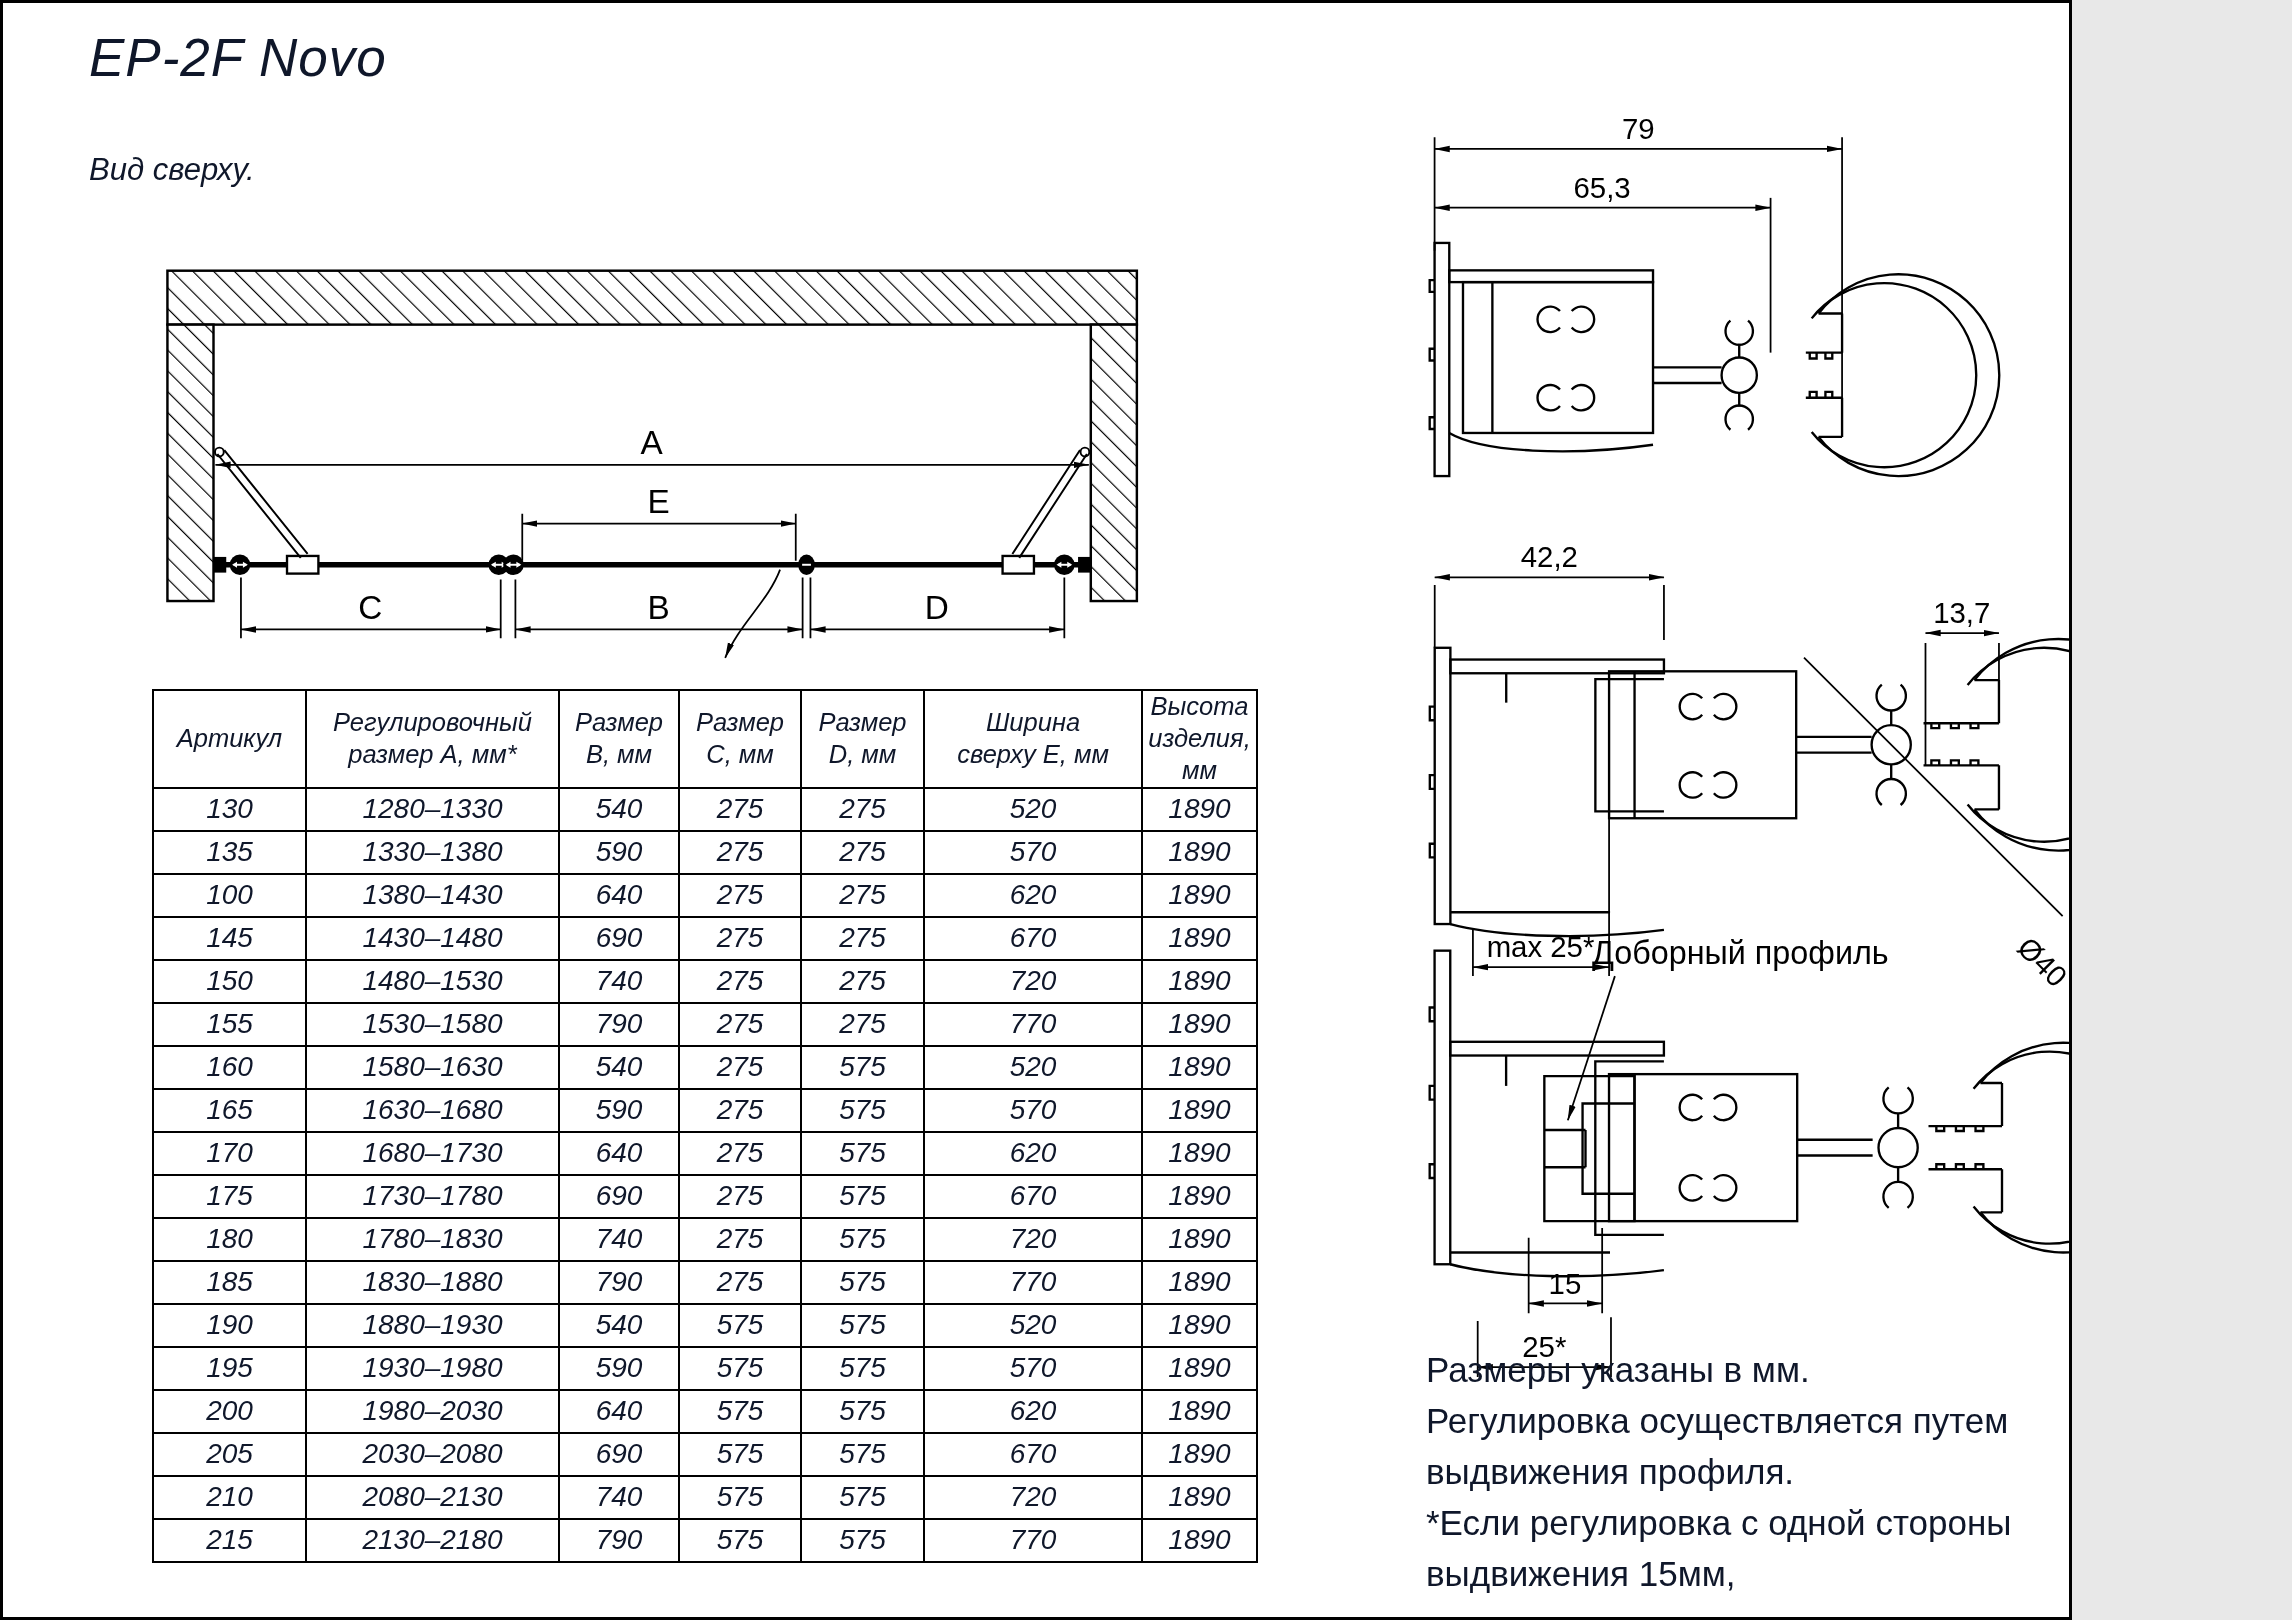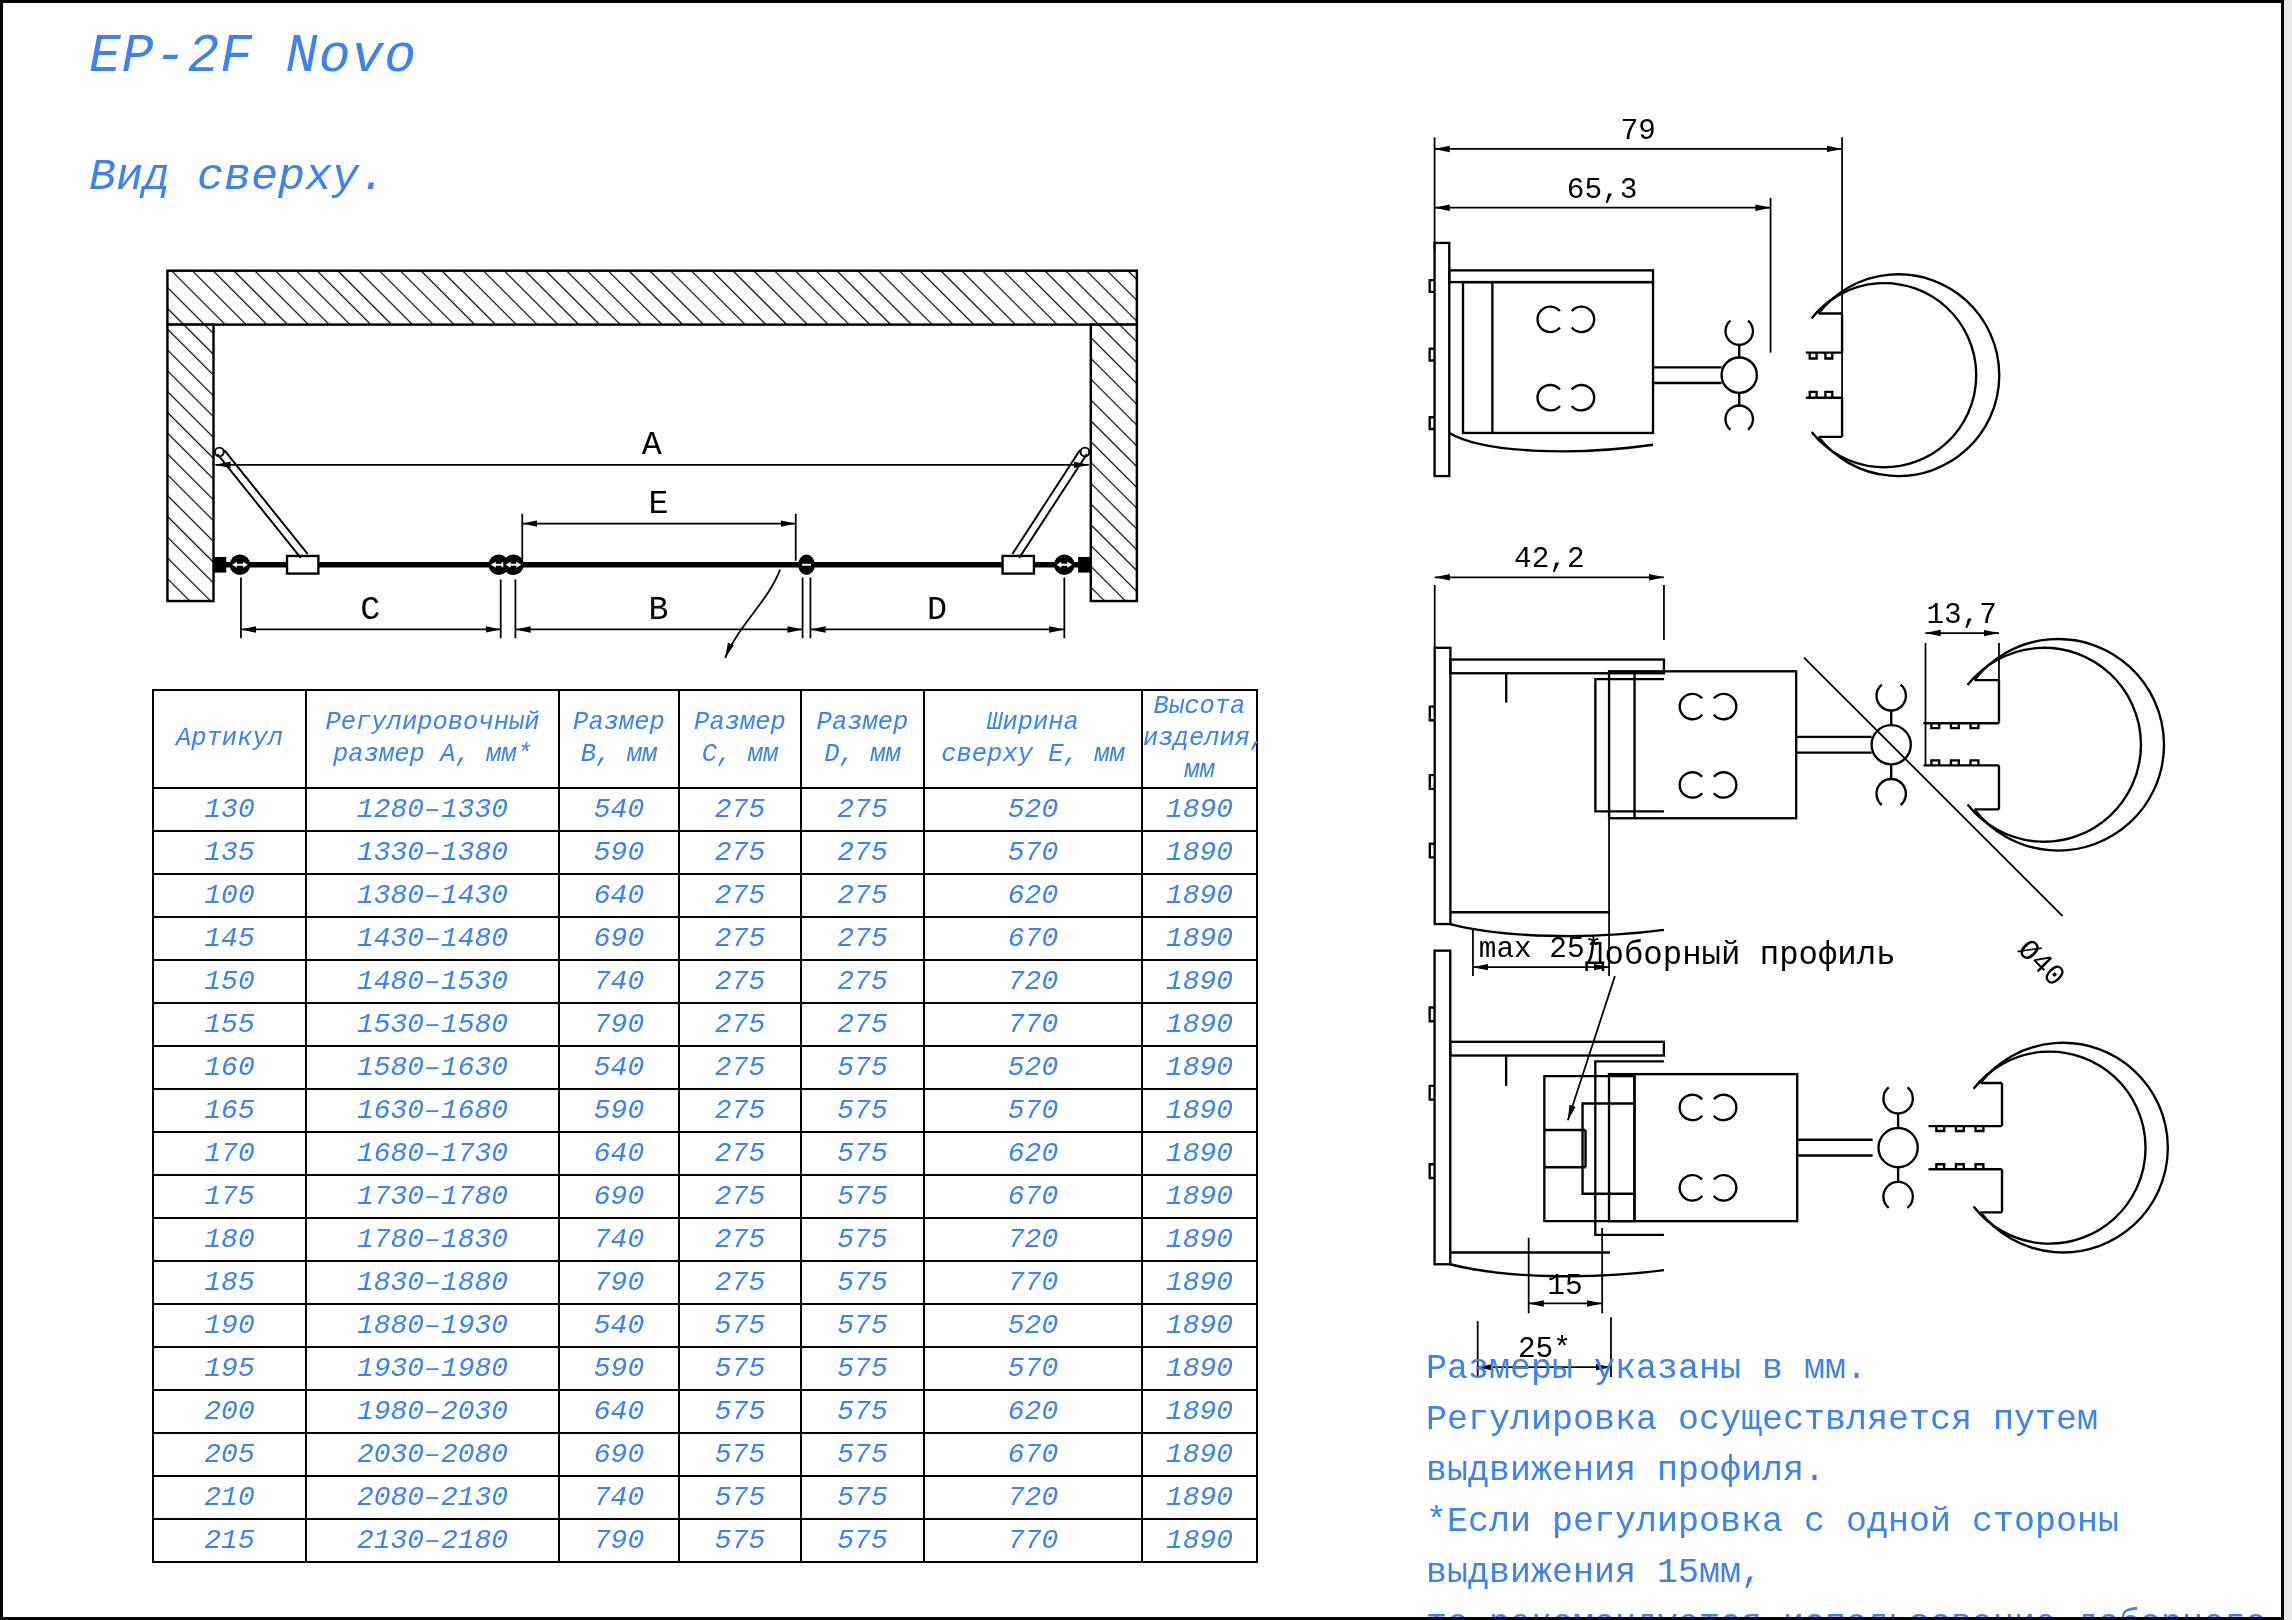--- a/index.html
+++ b/index.html
@@ -1,21 +1,21 @@
 <!DOCTYPE html>
 <html><head>
 <meta charset="utf-8">
 <style>
   html,body{margin:0;padding:0;background:#e8e8e8;}
-  .page{position:relative;width:2284px;height:1620px;background:#fff;border:3.9px solid #000;
-        box-sizing:border-box;font-family:Liberation Mono, monospace;color:#3b82f6;overflow:hidden;}
+  .page{position:relative;width:2072px;height:1620px;background:#fff;border:3.9px solid #000;
+        box-sizing:border-box;font-family:Liberation Sans, sans-serif;color:#0f172a;overflow:hidden;}
   .abs{position:absolute;}
   .title{left:86px;top:23.5px;font-size:53px;font-style:italic;letter-spacing:1px;}
   .sub1{left:86px;top:96px;font-size:45px;font-style:italic;}
-  .sub2{left:86px;top:149px;font-size:45px;font-style:italic;}
+  .sub2{left:86px;top:149px;font-size:31px;font-style:italic;}
   table.sizes{position:absolute;left:149px;top:686px;width:1102px;border-collapse:collapse;
         table-layout:fixed;border:2.9px solid #000;}
   table.sizes th,table.sizes td{border:2px solid #000;text-align:center;vertical-align:middle;
         padding:0;font-style:italic;font-weight:400;}
   table.sizes thead th{height:94px;font-size:25.5px;line-height:1.25;white-space:pre-line;border-bottom:2.9px solid #000;}
   table.sizes td{height:41px;font-size:28px;}
   table.sizes tr.group-end td{border-bottom:2.9px solid #000;}
   .note{position:absolute;left:1423px;font-size:35px;line-height:51px;}
   svg{overflow:visible;}
   .dimtext{font-size:30px;fill:#000;}

